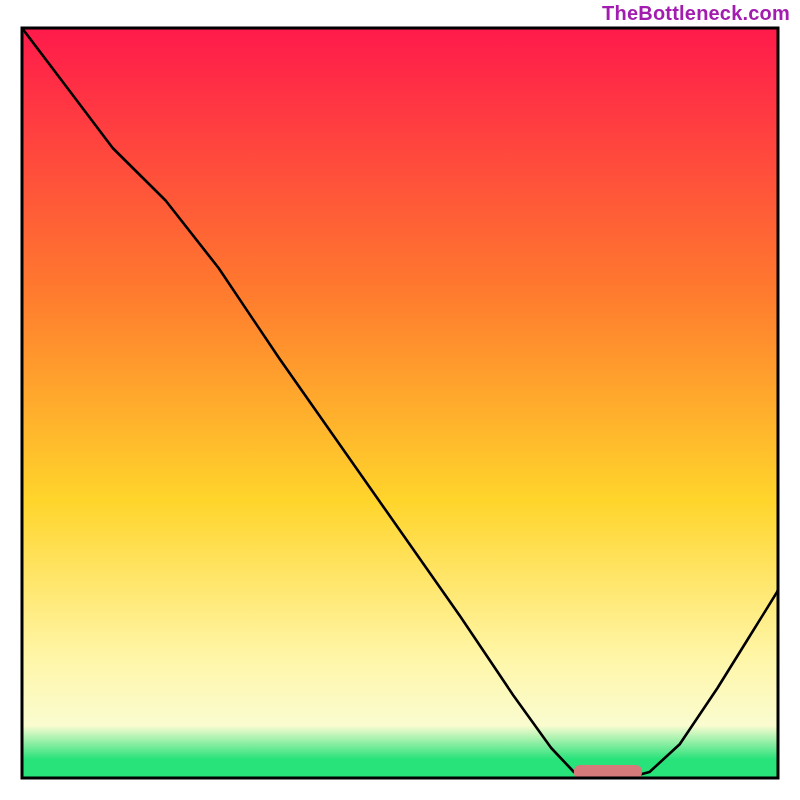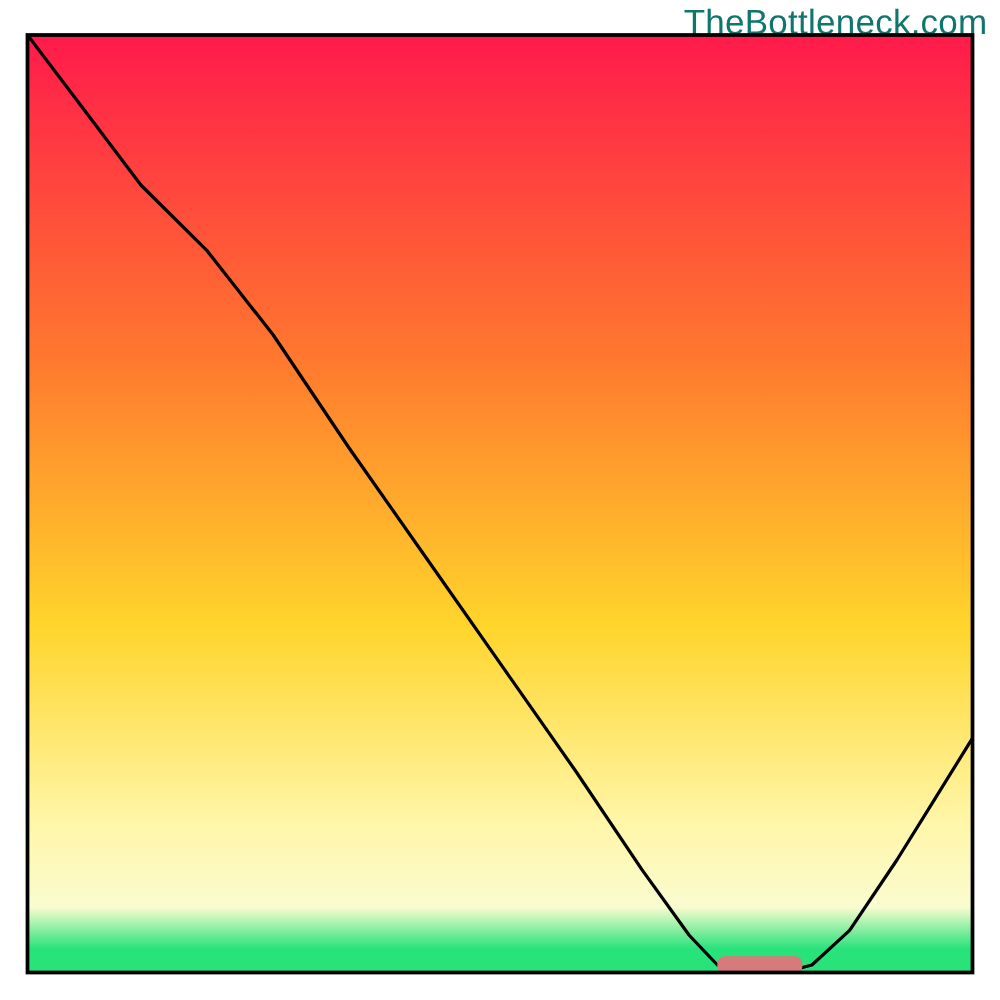--- a/index.html
+++ b/index.html
@@ -14,23 +14,23 @@
   #stage {
     position: relative;
     width: 800px;
     height: 800px;
     background: #ffffff;
   }
   #watermark {
     position: absolute;
     top: 2px;
     right: 10px;
-    font-size: 28px;
-    font-weight: 400;
-    color: #0f766e;
+    font-size: 20px;
+    font-weight: 700;
+    color: #a21caf;
     letter-spacing: 0.2px;
   }
   svg {
     position: absolute;
     left: 0;
     top: 0;
   }
 </style>
 </head>
 <body>

